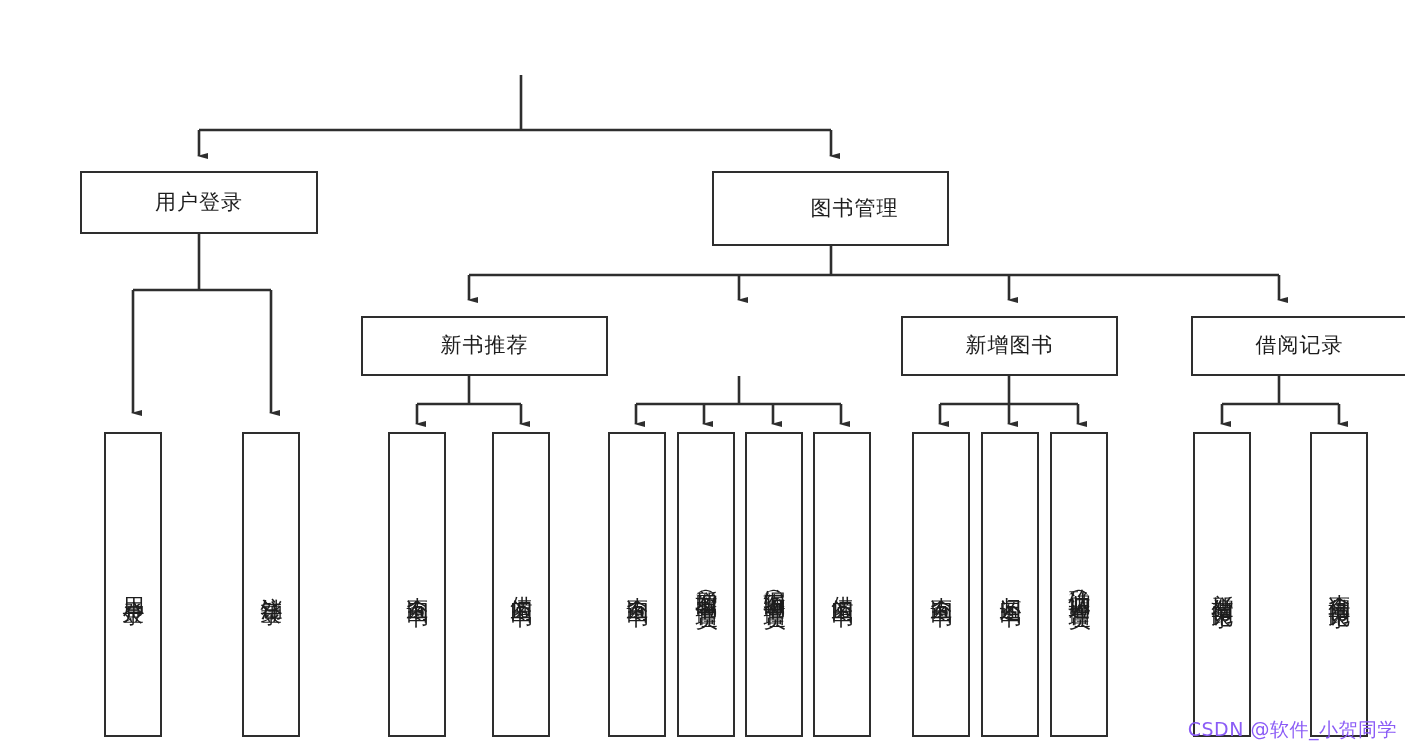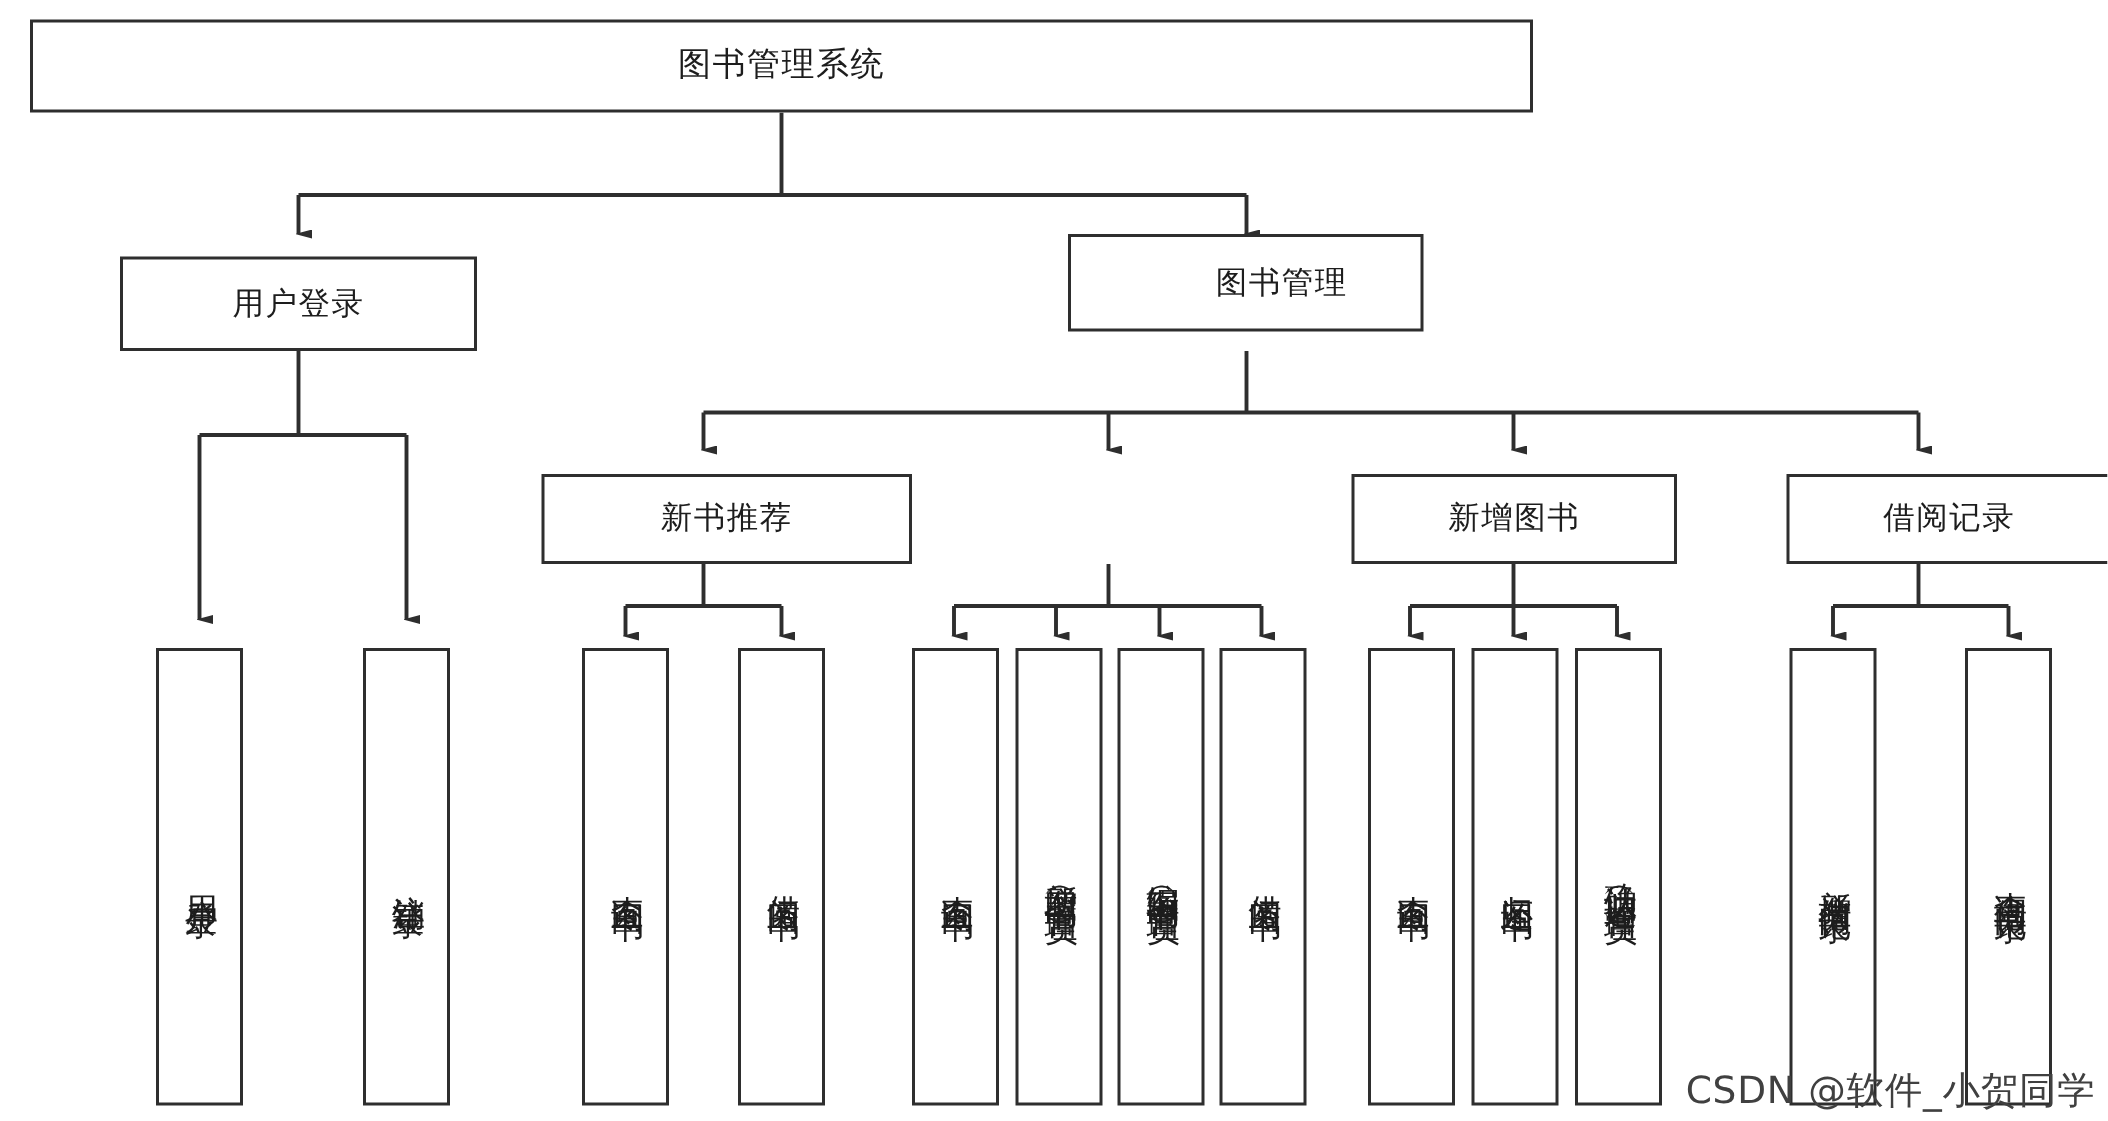--- a/index.html
+++ b/index.html
@@ -54,22 +54,22 @@
     font-size: 22px;
     line-height: 1.22;
     letter-spacing: 3px;
     white-space: nowrap;
     color: #1d1d1d;
   }
   .watermark {
     position: absolute;
     right: 8px;
     bottom: 4px;
-    font-size: 25px;
-    color: #404040;
+    font-size: 19px;
+    color: #8b5cf6;
     letter-spacing: 0.5px;
     white-space: nowrap;
     font-family: "DejaVu Sans", "Liberation Sans", sans-serif;
   }
 </style>
 </head>
 <body>
 
 <div id="canvas">
 
@@ -116,28 +116,25 @@
       <path d="M1009,404 L1009,424" marker-end="url(#arrow)"></path>
       <path d="M1078,404 L1078,424" marker-end="url(#arrow)"></path>
 
       <path d="M1279,376 L1279,404"></path>
       <path d="M1222,404 L1339,404"></path>
       <path d="M1222,404 L1222,424" marker-end="url(#arrow)"></path>
       <path d="M1339,404 L1339,424" marker-end="url(#arrow)"></path>
     </g>
   </svg>
 
-  <div class="node h root" style="left:20px; top:13px; width:1002px; height:62px;">
-    <span>图书管理系统</span>
-  </div>
 
   <div class="node h" style="left:80px; top:171px; width:238px; height:63px;">
     <span>用户登录</span>
   </div>
-  <div class="node h" style="left:712px; top:156px; width:237px; height:65px;padding-left:48px;">
+  <div class="node h" style="left:712px; top:171px; width:237px; height:75px;padding-left:48px;">
     <span>图书管理</span>
   </div>
 
   <div class="node h" style="left:361px; top:316px; width:247px; height:60px;">
     <span>新书推荐</span>
   </div>
   <div class="node h" style="left:901px; top:316px; width:217px; height:60px;">
     <span>新增图书</span>
   </div>
   <div class="node h" style="left:1171px; top:316px; width:217px; height:60px;margin-left:20px;">

